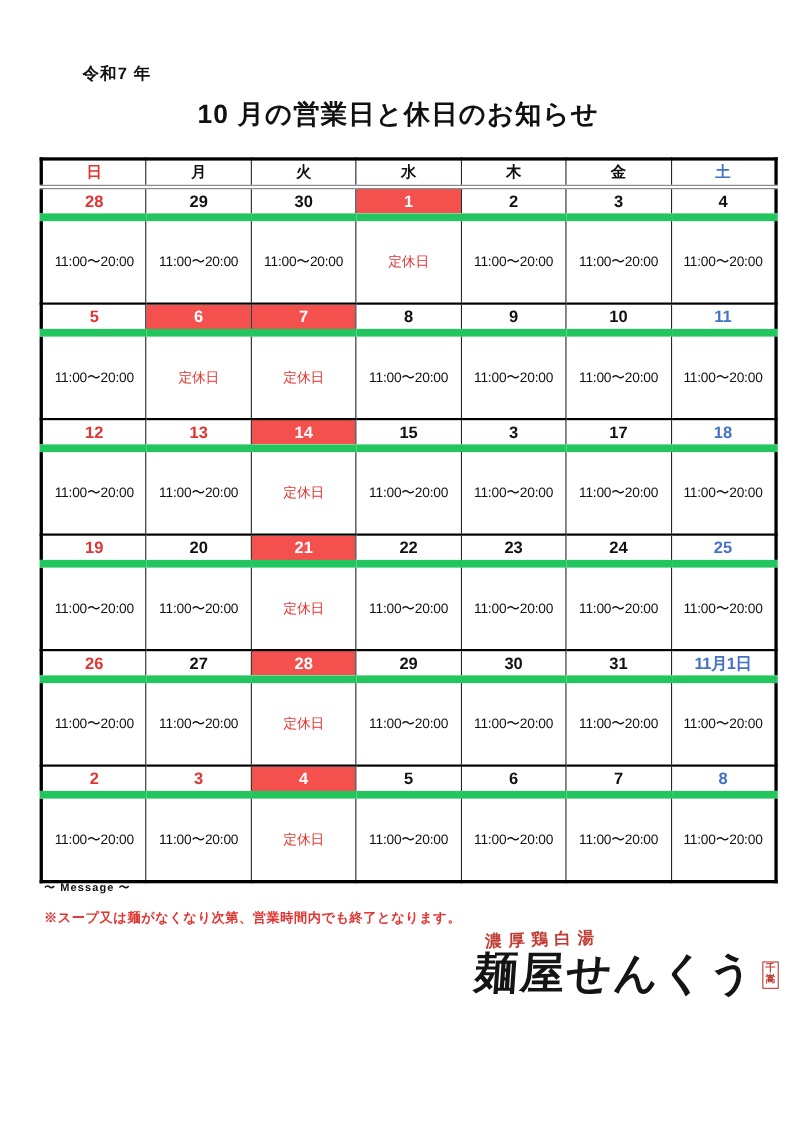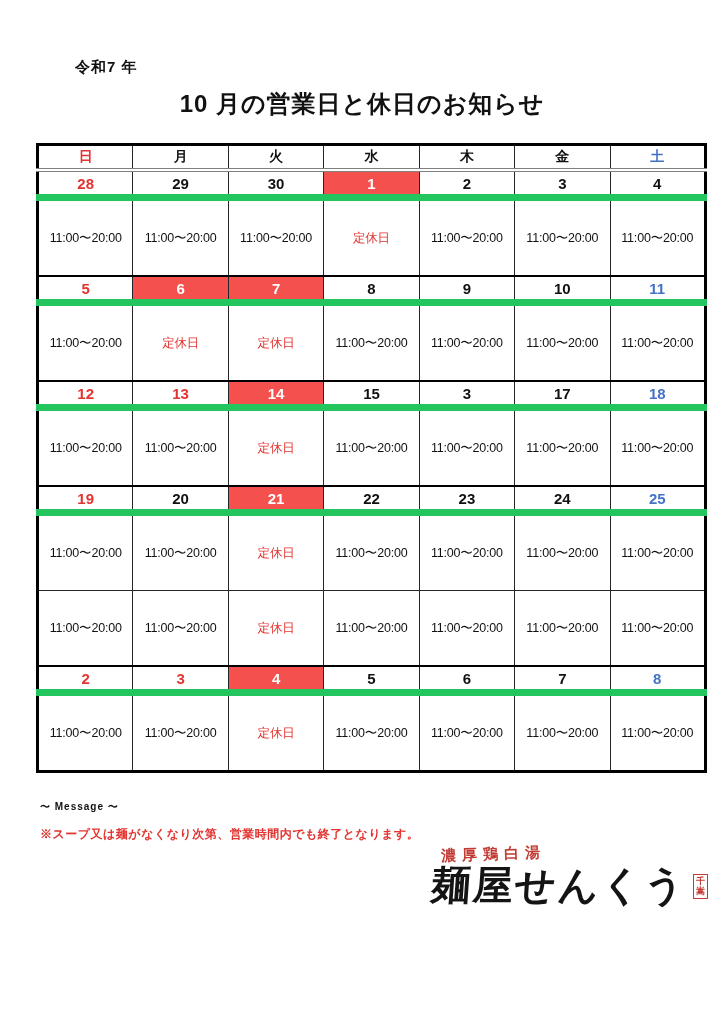--- a/index.html
+++ b/index.html
@@ -170,20 +170,29 @@
       </tr>
       <tr class="hours-row">
         <td>11:00〜20:00</td>
         <td>11:00〜20:00</td>
         <td class="closed">定休日</td>
         <td>11:00〜20:00</td>
         <td>11:00〜20:00</td>
         <td>11:00〜20:00</td>
         <td>11:00〜20:00</td>
       </tr>
+      <tr class="date-row">
+        <td class="c-red">26</td>
+        <td class="c-black">27</td>
+        <td class="c-highlight">28</td>
+        <td class="c-black">29</td>
+        <td class="c-black">30</td>
+        <td class="c-black">31</td>
+        <td class="c-blue small-date">11月1日</td>
+      </tr>
       <tr class="hours-row">
         <td>11:00〜20:00</td>
         <td class="thick">11:00〜20:00</td>
         <td class="closed">定休日</td>
         <td>11:00〜20:00</td>
         <td>11:00〜20:00</td>
         <td>11:00〜20:00</td>
         <td>11:00〜20:00</td>
       </tr>
       <tr class="date-row">

